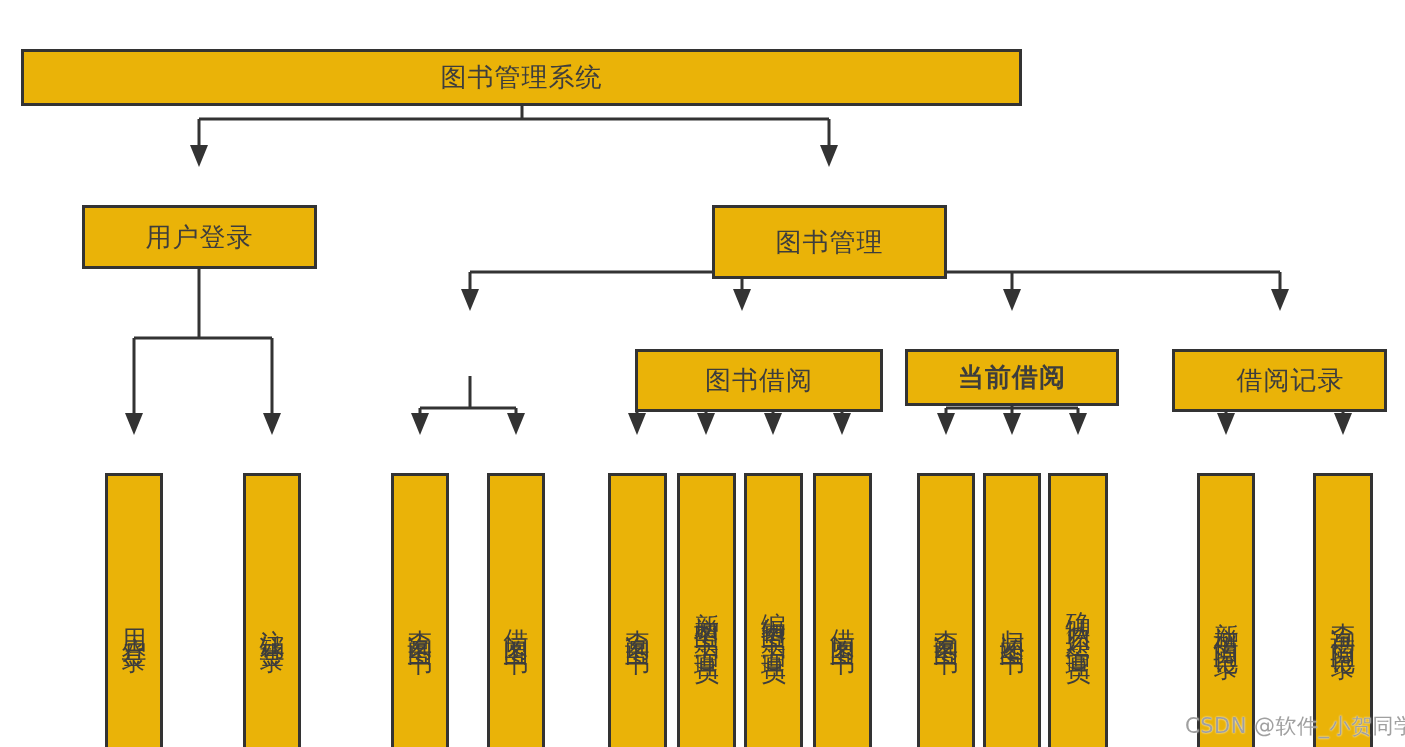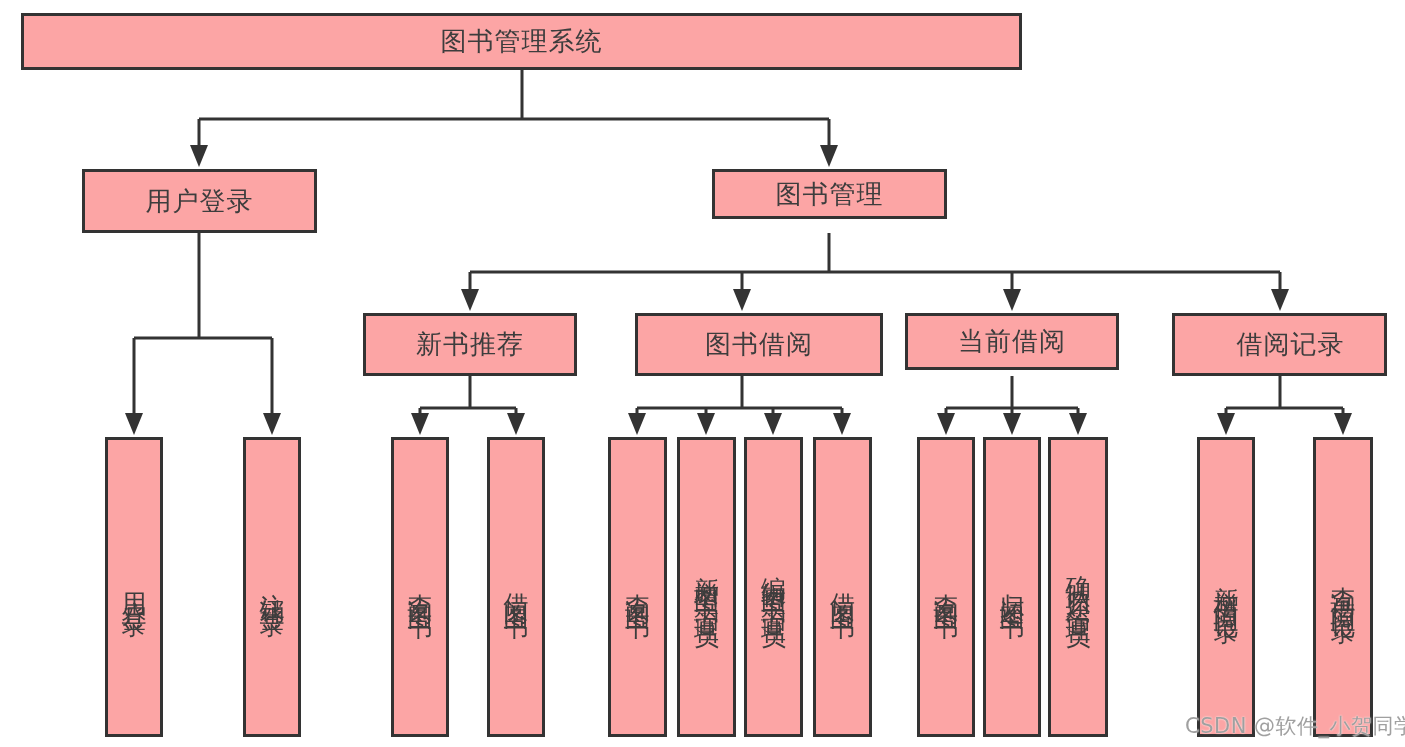--- a/index.html
+++ b/index.html
@@ -13,30 +13,31 @@
   }
   .connectors {
     position: absolute;
     left: 0; top: 0;
     width: 1405px; height: 747px;
     z-index: 1;
   }
   .node {
     position: absolute;
     box-sizing: border-box;
-    background: #fca5a5;
+    background: #eab308;
     border: 3px solid #333333;
     color: #3d3d3d;
     display: flex;
     align-items: center;
     justify-content: center;
     z-index: 2;
     font-size: 26px;
     letter-spacing: 1px;
     white-space: nowrap;
+    margin-top: 36px;
   }
   .leaf {
     font-size: 25px;
   }
   .leaf .vtext {
     writing-mode: vertical-rl;
     text-orientation: mixed;
     letter-spacing: 7px;
     line-height: 1;
     white-space: nowrap;
@@ -87,25 +88,24 @@
       <path d="M1003 413 h18 l-9 22 z"></path>
       <path d="M1069 413 h18 l-9 22 z"></path>
       <path d="M1217 413 h18 l-9 22 z"></path>
       <path d="M1334 413 h18 l-9 22 z"></path>
     </g>
   </svg>
 
   <div class="node" style="left:21px; top:13px; width:1001px; height:57px;">图书管理系统</div>
 
   <div class="node" style="left:82px; top:169px; width:235px; height:64px;">用户登录</div>
-  <div class="node" style="left:712px; top:169px; width:235px; height:50px;">图书管理</div>
+  <div class="node" style="left:712px; top:169px; width:235px; height:74px;">图书管理</div>
 
-  <div class="node" style="left:363px; top:313px; width:214px; height:63px;">新书推荐</div>
   <div class="node" style="left:635px; top:313px; width:248px; height:63px;">图书借阅</div>
-  <div class="node" style="left:905px; top:313px; width:214px; height:57px;">当前借阅</div>
+  <div class="node" style="left:905px; top:313px; width:214px; height:57px;font-weight:bold;">当前借阅</div>
   <div class="node" style="left:1172px; top:313px; width:215px; height:63px;padding-left:22px;">借阅记录</div>
 
   <div class="node leaf" style="left:105px; top:437px; width:58px; height:300px;">
     <span class="vtext">用户登录</span>
   </div>
   <div class="node leaf" style="left:243px; top:437px; width:58px; height:300px;">
     <span class="vtext">注销登录</span>
   </div>
 
   <div class="node leaf" style="left:391px; top:437px; width:58px; height:300px;">

